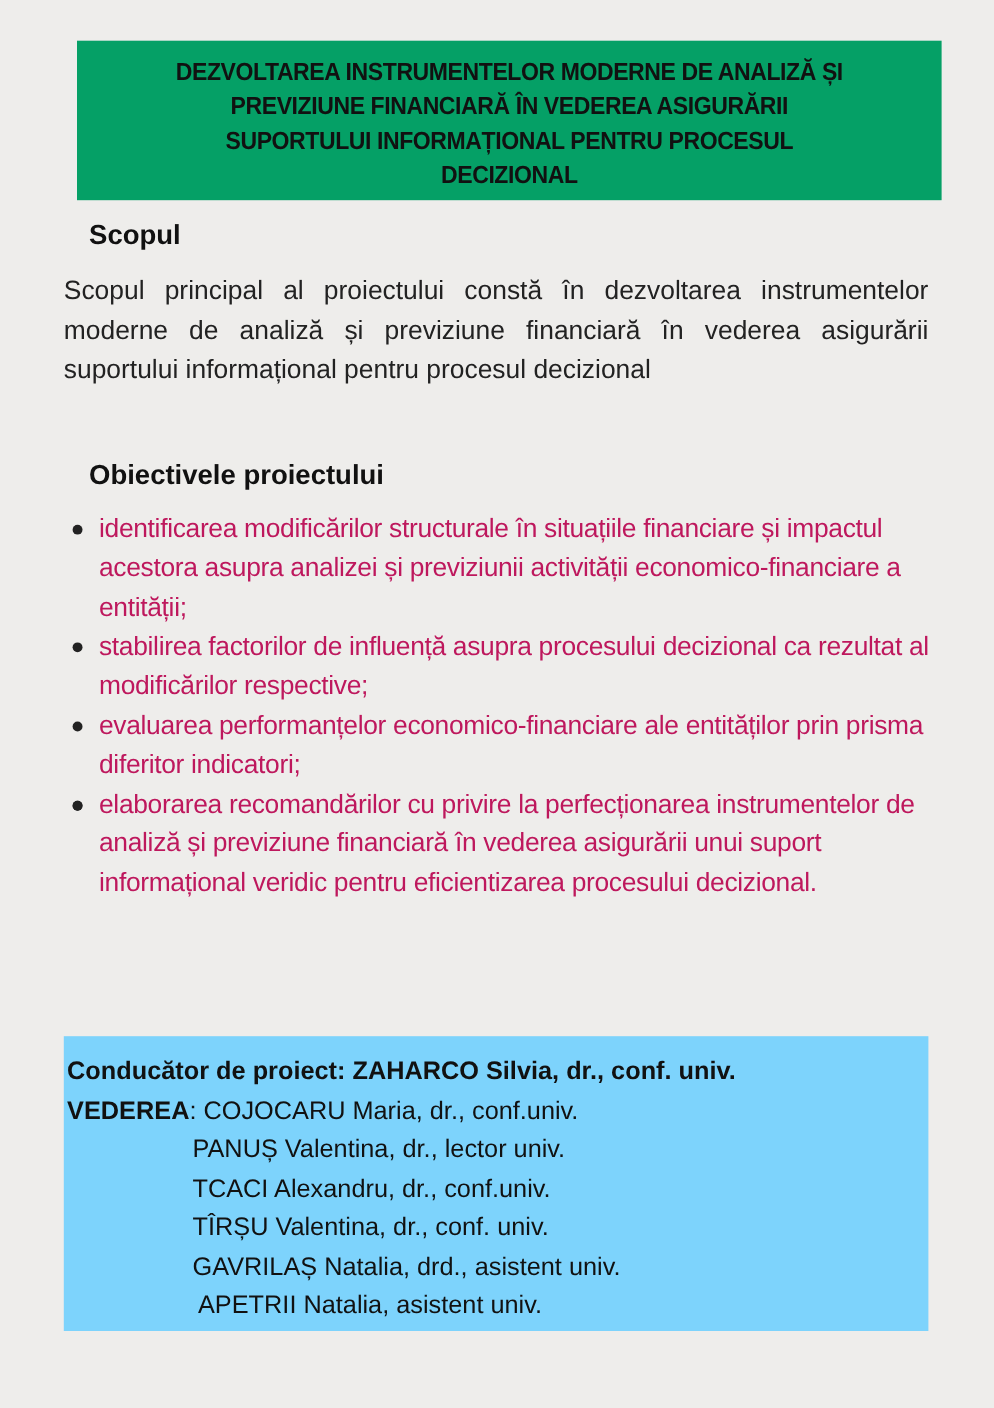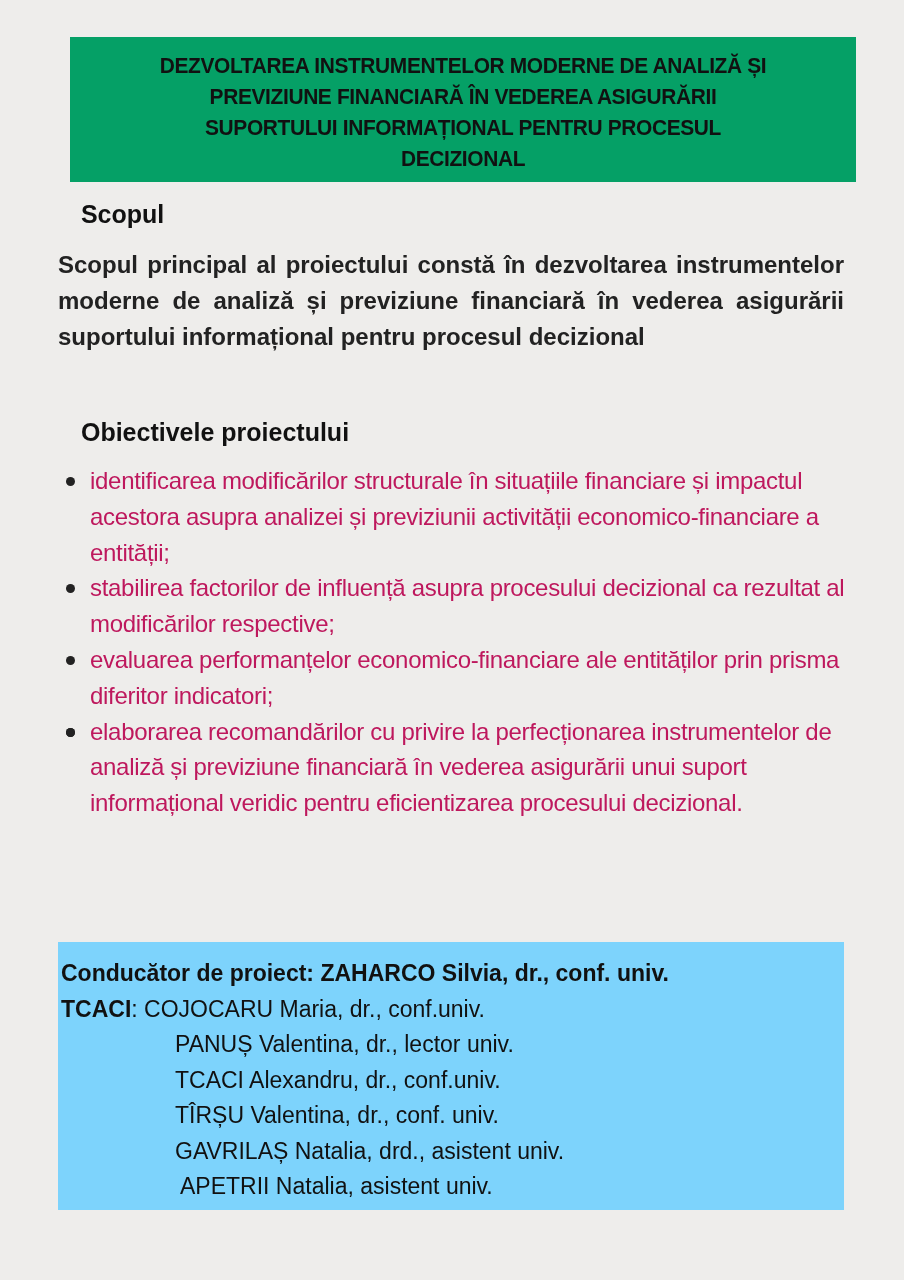--- a/index.html
+++ b/index.html
@@ -35,21 +35,20 @@
     white-space: pre;
   }
   #scope-heading { top: 200px; }
   #objectives-heading { top: 418px; }
   .scope-text {
     position: absolute; left: 58px; top: 247px; width: 786px;
     font-size: 24px; line-height: 36px;
     text-align: justify;
     color: #222;
     margin: 0;
-    font-weight: bold;
   }
   .obj-list {
     position: absolute; left: 64px; top: 463px; width: 810px;
     margin: 0; padding: 0; list-style: none;
     font-size: 24px; line-height: 35.8px;
     color: #be185d;
     letter-spacing: -0.3px;
   }
   .obj-list li {
     position: relative;
@@ -92,19 +91,19 @@
 <ul class="obj-list">
   <li><span class="bullet"></span><span>identificarea modificărilor structurale în situațiile financiare și impactul acestora asupra analizei și previziunii activității economico-financiare a entității;</span></li>
   <li><span class="bullet"></span><span>stabilirea factorilor de influență asupra procesului decizional ca rezultat al modificărilor respective;</span></li>
   <li><span class="bullet"></span><span>evaluarea performanțelor economico-financiare ale entităților prin prisma diferitor indicatori;</span></li>
   <li><span class="bullet"></span></li>
   <li><span class="bullet"></span><span>elaborarea recomandărilor cu privire la perfecționarea instrumentelor de analiză și previziune financiară în vederea asigurării unui suport informațional veridic pentru eficientizarea procesului decizional.</span></li>
 </ul>
 
 <div class="team-box">
   <div class="line bold"><span>Conducător de proiect:</span><span> ZAHARCO Silvia, dr., conf. univ.</span></div>
-  <div class="line"><span class="bold">TCACI</span><span>: </span><span>COJOCARU Maria, dr., conf.univ.</span></div>
+  <div class="line"><span class="bold">VEDEREA</span><span>: </span><span>COJOCARU Maria, dr., conf.univ.</span></div>
   <div class="line member">PANUȘ Valentina, dr., lector univ.</div>
   <div class="line member">TCACI Alexandru, dr., conf.univ.</div>
   <div class="line member">TÎRȘU Valentina, dr., conf. univ.</div>
   <div class="line member">GAVRILAȘ Natalia, drd., asistent univ.</div>
   <div class="line member extra">APETRII Natalia, asistent univ.</div>
 </div>
 
 </body></html>

